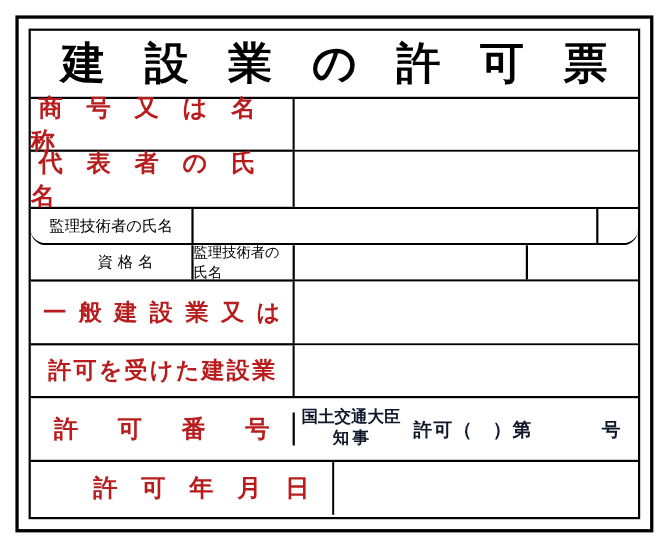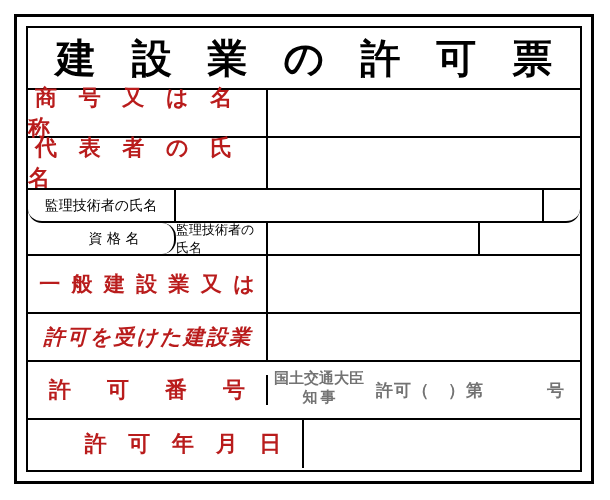--- a/index.html
+++ b/index.html
@@ -91,21 +91,21 @@
   .lbl-xs {
     font-size: 13px;
     letter-spacing: 0px;
   }
 
   .r-name { height: 48px; }
   .r-rep  { height: 52px; justify-content: flex-end; }
   .r-eng  { height: 33px; border-radius: 14px; }
   .r-qual { height: 33px; }
   .r-type { height: 58px; }
-  .r-biz  { height: 48px; font-style: italic; }
+  .r-biz  { height: 48px; }
   .r-num  { height: 58px; align-items: center; }
   .r-date { height: 48px; }
 
   
   .sub-left {
     width: 148px;
     flex: 0 0 148px;
     border-right: 2px solid #000;
     box-sizing: border-box;
     display: flex;
@@ -117,21 +117,20 @@
     flex: 0 0 92px;
     border-right: 2px solid #000;
     box-sizing: border-box;
     display: flex;
     align-items: center;
     justify-content: center;
   }
   .sub-left.indent {
     justify-content: center;
     padding-left: 26px;
-    border-radius: 14px;
   }
   .eng-value {
     flex: 1 1 auto;
     display: flex;
     box-sizing: border-box;
   }
   .eng-value .seg-wide {
     flex: 1 1 auto;
     border-right: 2px solid #000;
     box-sizing: border-box;
@@ -165,23 +164,23 @@
     line-height: 1.22;
   }
 
   
   .num-value {
     flex: 1 1 auto;
     display: flex;
     align-items: center;
     box-sizing: border-box;
     padding-left: 6px;
-    font-family: Liberation Mono, monospace;
+    font-family: Liberation Sans, sans-serif;
     font-weight: bold;
-    color: #737373;
+    color: #0f172a;
   }
   .minister-block {
     display: flex;
     flex-direction: column;
     align-items: center;
     justify-content: center;
     font-size: 15px;
     line-height: 1.25;
     margin-right: 12px;
   }

